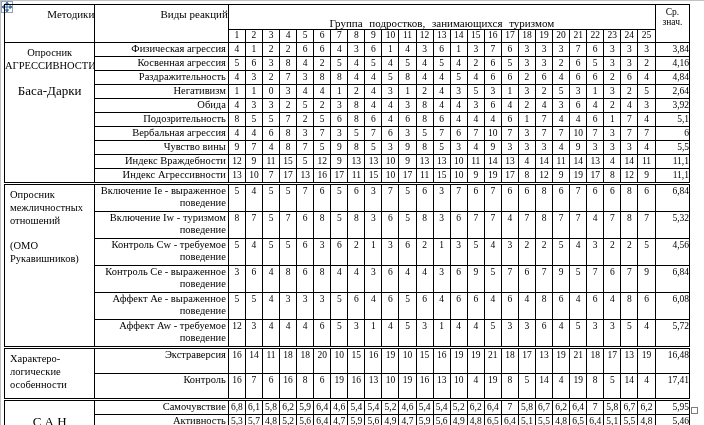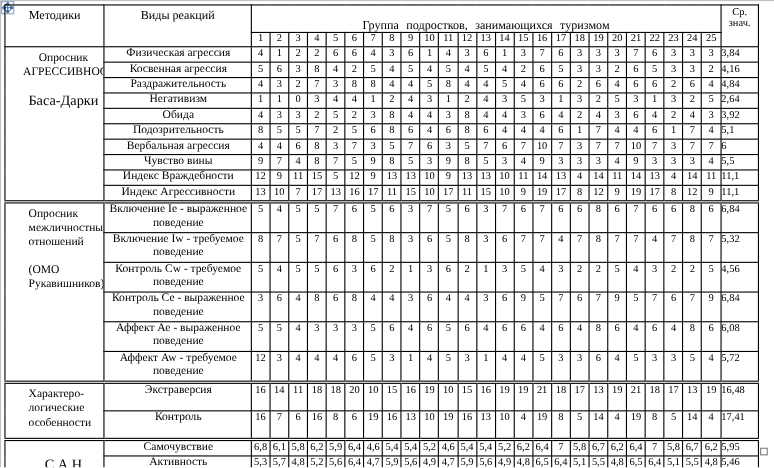--- a/index.html
+++ b/index.html
@@ -25,32 +25,32 @@
   table.tbl{
     position:absolute;left:4px;top:4px;width:686px;
     border-collapse:collapse;table-layout:fixed;
     border:1.5px solid #000;border-bottom:4px double #000;
   }
   .tbl th,.tbl td{
     border:1px solid #000;padding:0;vertical-align:top;
     font-weight:normal;overflow:hidden;
   }
   
-  th.h-method,th.h-react{font-size:11px;text-align:center;padding-top:3px;height:17px;margin-top:48px;}
+  th.h-method,th.h-react{font-size:11px;text-align:right;padding-top:3px;height:17px;margin-top:48px;}
   th.h-group{font-size:11px;text-align:center;word-spacing:4px;padding-top:12px;}
   th.h-avg{font-size:9.5px;line-height:10px;padding-top:2px;}
   tr.hdr2 th{height:12px;}
   th.num-h{font-size:9.5px;text-align:center;line-height:11px;}
 
   
-  td.label{font-size:10.5px;text-align:center;padding:0 2px 0 3px;line-height:12px;}
+  td.label{font-size:10.5px;text-align:right;padding:0 2px 0 3px;line-height:12px;}
   td.num{font-size:9.5px;text-align:center;line-height:11px;padding-top:1px;}
-  td.avg{font-size:9.5px;text-align:left;line-height:11px;padding-top:1px;}
+  td.avg{font-size:9.5px;text-align:right;line-height:11px;padding-top:1px;}
   td.method{font-size:10.5px;text-align:center;line-height:13px;padding-top:3px;white-space:nowrap;}
-  .mline{white-space:nowrap;margin-left:16px;}
+  .mline{white-space:nowrap;}
   .mline.lg{font-size:13px;}
   .mgap{height:12px;}
   td.method.m1,td.method.m2{text-align:left;padding-left:5px;}
   td.method.m3{vertical-align:middle;padding-top:0;}
 
   
   tr.sec0 td{height:12px;}
   tr.sec1 td{height:25px;}
   tr.sec2 td{height:23px;}
   tr.sec3 td{height:12px;}
@@ -451,21 +451,21 @@
           <td class="num">8</td>
           <td class="num">6</td>
           <td class="num">7</td>
           <td class="num">6</td>
           <td class="num">6</td>
           <td class="num">8</td>
           <td class="num">6</td>
           <td class="avg">6,84</td>
         </tr>
         <tr class="sec1">
-          <td class="label">Включение Iw - требуемое поведение</td>
+          <td class="label">Включение Iw - туризмом поведение</td>
           <td class="num">8</td>
           <td class="num">7</td>
           <td class="num">5</td>
           <td class="num">7</td>
           <td class="num">6</td>
           <td class="num">8</td>
           <td class="num">5</td>
           <td class="num">8</td>
           <td class="num">3</td>
           <td class="num">6</td>

